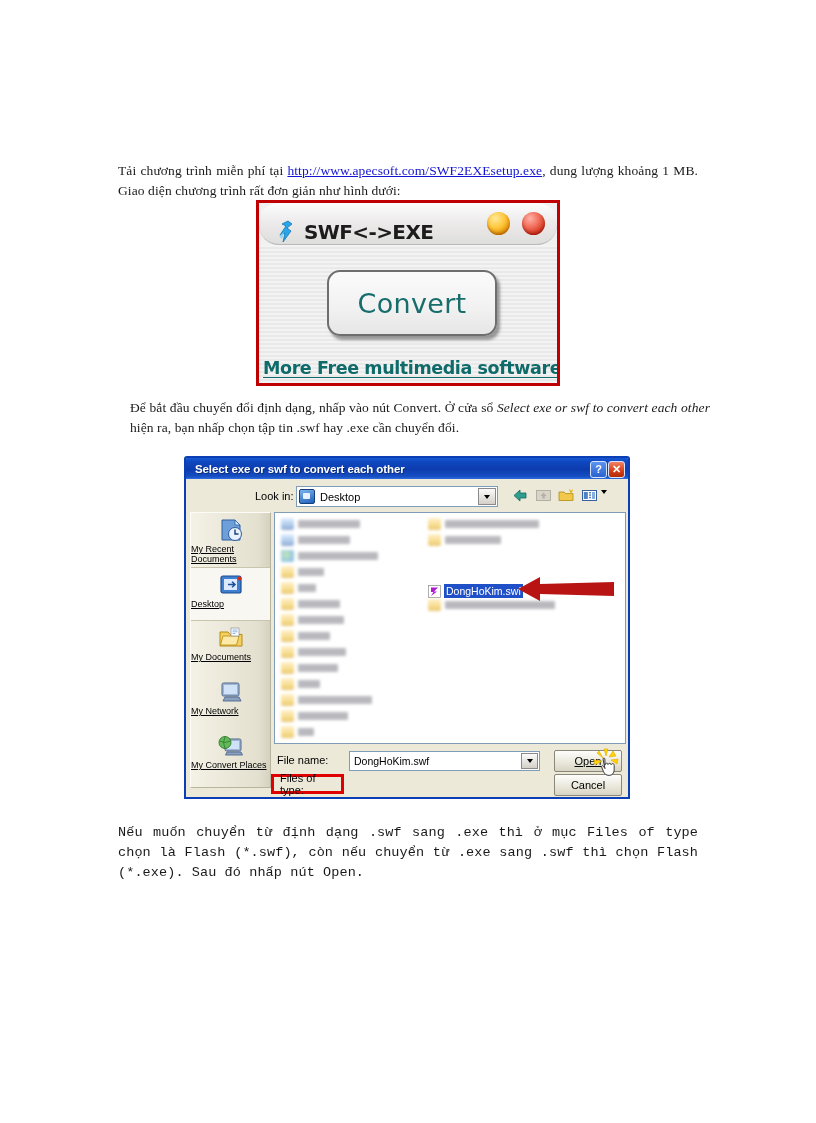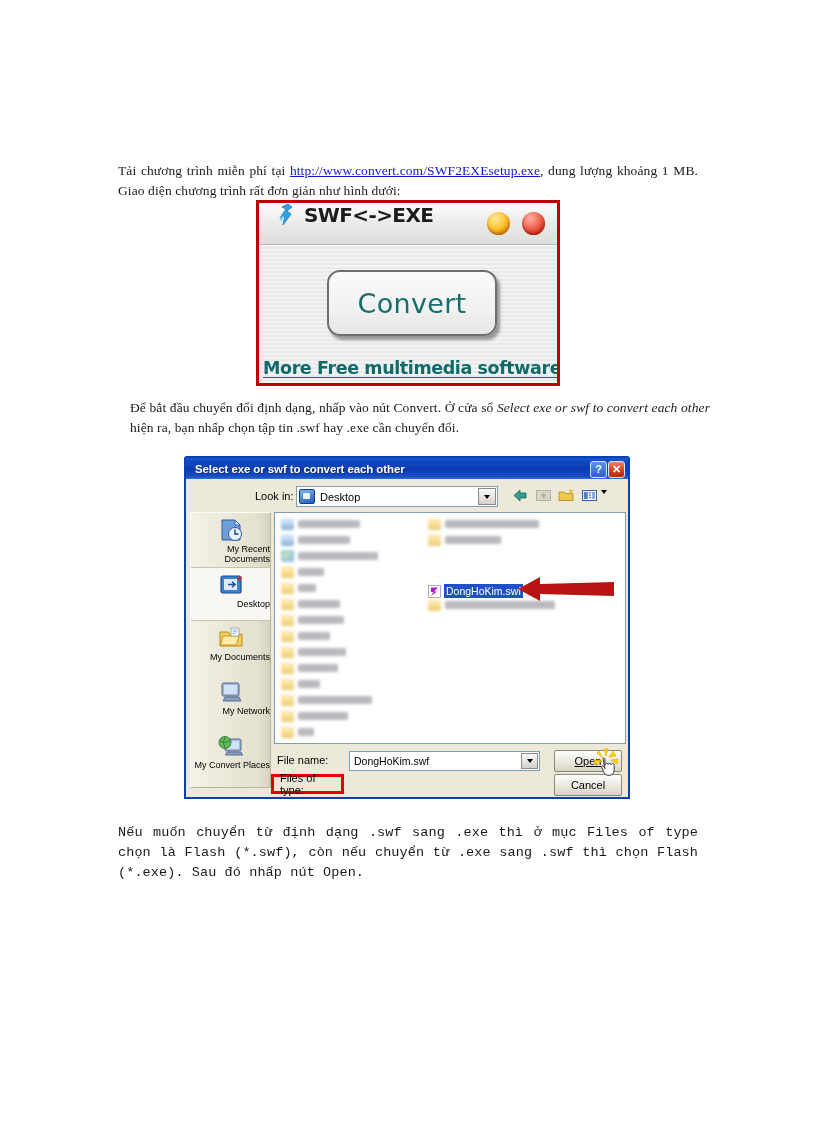--- a/index.html
+++ b/index.html
@@ -55,21 +55,22 @@
     box-sizing: border-box;
     background: #f1f1f1;
     overflow: hidden;
   }
   #app-titlebar {
     position: relative;
     height: 41px;
     background: linear-gradient(180deg,#fdfdfd 0%,#eceaea 48%,#dededc 100%);
     border-bottom: 1px solid #b9b9b9;
     display: flex;
-    align-items: flex-start;
+    align-items: flex-end;
+    border-radius: 20px;
   }
   #app-logo {
     width: 22px; height: 24px;
     margin-left: 16px;
     position: relative;
     flex: 0 0 auto;
   }
   #app-logo svg { display:block; }
   #app-title-text {
     margin-left: 7px;
@@ -276,23 +277,24 @@
     width: 79px; height: 274px;
     background: linear-gradient(90deg,#f4f2e6 0%,#e3e0cf 85%,#d6d2c0 100%);
     border: 1px solid #b9b49e;
     border-top-color:#fcfbf5;
     border-left-color:#fcfbf5;
   }
   .place-item {
     position: relative;
     width: 100%;
     height: 54px;
-    text-align: right;
+    text-align: left;
     padding-top: 3px;
     box-sizing: border-box;
+    text-decoration: underline;
   }
   .place-item.selected {
     background: #f8f7f1;
     border-top: 1px solid #c9c4ae;
     border-bottom: 1px solid #c9c4ae;
   }
   .place-icon {
     width: 28px; height: 26px;
     margin: 1px auto 1px auto;
     display: block;
@@ -430,21 +432,21 @@
     pointer-events: none;
   }
 </style>
 </head>
 <body>
 
 <div class="page">
 
 
   <div class="doc-para" id="para-down">
-    <span>Tải chương trình miễn phí tại </span><a class="doc-link" href="#">http://www.convert.com/SWF2EXEsetup.exe</a><span>, dung lượng khoảng 1 MB. Giao diện chương trình rất đơn giản như hình dưới:</span>
+    <span>Tải chương trình miễn phí tại </span><a class="doc-link" href="#">http://www.apecsoft.com/SWF2EXEsetup.exe</a><span>, dung lượng khoảng 1 MB. Giao diện chương trình rất đơn giản như hình dưới:</span>
   </div>
 
   <div id="app-shot">
 
     <div id="app-titlebar">
       <span id="app-logo">
         <svg width="22" height="24" viewBox="0 0 22 24">
           <path d="M13 1 L17 4 L12 8 L16 11 L8 22 L10 13 L5 15 L11 6 L7 4 Z" fill="#2aa6e8" stroke="#1376b5" stroke-width="0.8"></path>
           <path d="M4 16 L9 12 L7 19 Z" fill="#7fd0f5" opacity=".85"></path>
         </svg>

